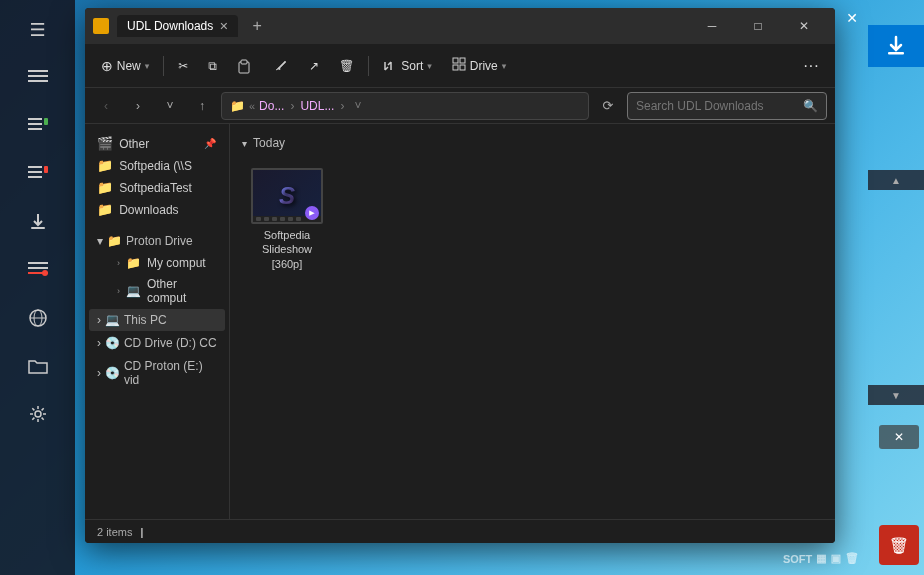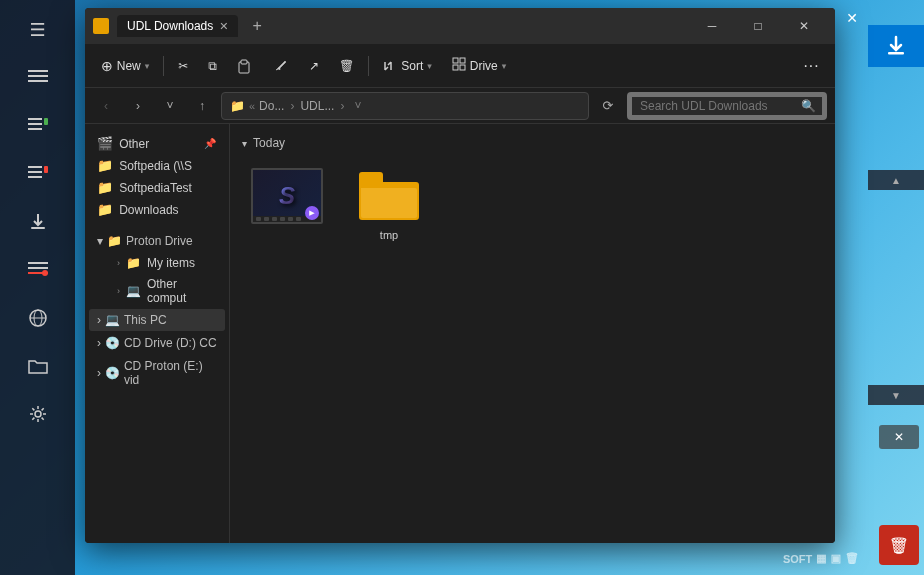--- a/index.html
+++ b/index.html
@@ -183,39 +183,39 @@
       color: #ddd;
       font-size: 12px;
       gap: 4px;
       height: 28px;
     }
     .path-folder-icon {
       font-size: 12px;
       color: #e8a000;
     }
     .path-separator { color: #777; font-size: 11px; }
-    .path-item { color: #a3a3a3; }
+    .path-item { color: #f0abfc; }
     .path-chevron { color: #777; margin: 0 2px; }
     .path-dropdown { color: #777; margin-left: 4px; cursor: pointer; }
     .refresh-btn {
       width: 26px;
       height: 26px;
       display: flex;
       align-items: center;
       justify-content: center;
       color: #aaa;
       font-size: 13px;
       border-radius: 3px;
       cursor: pointer;
     }
     .search-box {
       display: flex;
       align-items: center;
       background: #2a2a2a;
-      border: 5px solid #737373;
+      border: 1px solid #737373;
       border-radius: 4px;
       padding: 3px 8px;
       width: 200px;
       height: 28px;
       gap: 6px;
     }
     .search-box input {
       background: none;
       border: none;
       outline: none;
@@ -745,21 +745,21 @@
 
       <div class="sidebar-section-header">
         <span class="expand-icon">▾</span>
         <span style="color:#7c3aed">📁</span>
         <span>Proton Drive</span>
       </div>
       <div class="sidebar-child">
         <div class="sidebar-item">
           <span class="expand-icon">›</span>
           <span style="color:#7c3aed">📁</span>
-          <span>My items</span>
+          <span>My comput</span>
         </div>
         <div class="sidebar-item">
           <span class="expand-icon">›</span>
           <span>💻</span>
           <span>Other comput</span>
         </div>
       </div>
 
       <div class="sidebar-section-header" style="background:rgba(255,255,255,0.1);border-radius:3px;margin:1px 4px;">
         <span class="expand-icon">›</span>
@@ -803,32 +803,27 @@
             <div class="film-strip-bottom">
               <div class="film-hole"></div>
               <div class="film-hole"></div>
               <div class="film-hole"></div>
               <div class="film-hole"></div>
               <div class="film-hole"></div>
               <div class="film-hole"></div>
             </div>
             <div class="video-play-badge">▶</div>
           </div>
+          <span class="file-name">Softpedia Slideshow [360p]</span>
         </div>
 
-        <div class="file-item">
-          <div class="file-thumbnail" style="background:transparent;">
-            <div class="folder-icon-large">
-              <div class="folder-tab"></div>
-              <div class="folder-body"></div>
-              <div class="folder-body-inner"></div>
-            </div>
-          </div>
-          <span class="file-name">tmp</span>
-        </div>
-
-      </div>
-    </div>
-
-  </div>
-
+
+      </div>
+    </div>
+
+  </div>
+
+  <div class="status-bar">
+    <span>2 items</span>
+    <span class="status-cursor">|</span>
+  </div>
 
 </div>
 
 </body></html>

